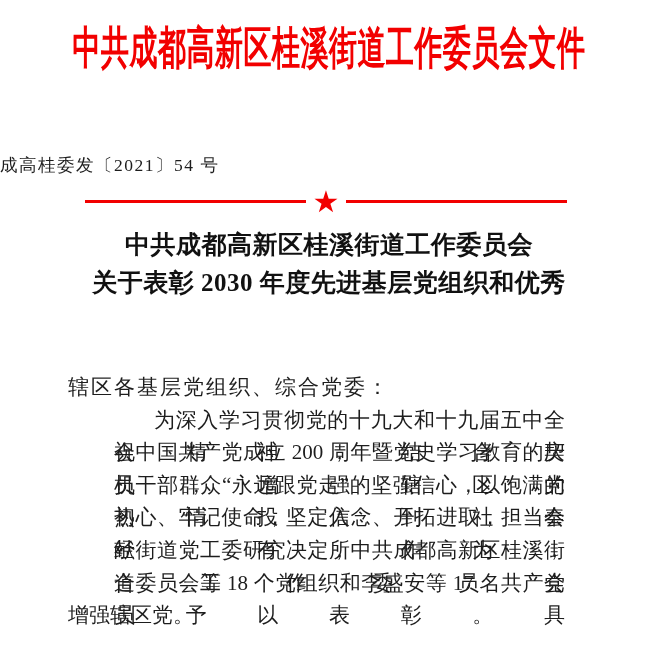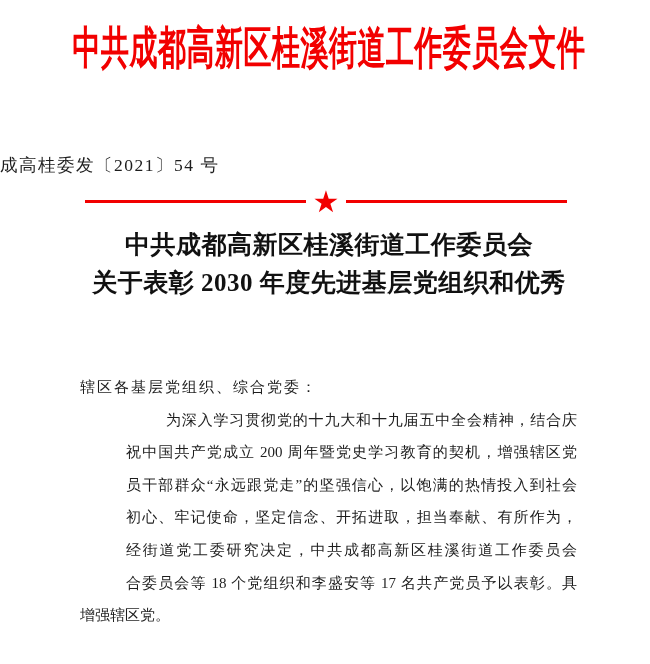--- a/index.html
+++ b/index.html
@@ -76,23 +76,23 @@
     font-size: 25px;
     line-height: 38px;
     color: #111111;
     letter-spacing: 0.5px;
   }
 
   
   .bodytext {
     position: absolute;
     top: 371px;
-    left: 80px;
+    left: 68px;
     width: 497px;
-    font-size: 15px;
+    font-size: 21px;
     line-height: 32.6px;
   }
   .bline { height: 32.6px; white-space: nowrap; }
   .bline.justify {
     white-space: normal;
     text-align: justify;
     text-align-last: justify;
     margin-left: 46px;
   }
   .bline.indent { text-indent: 40px; }

